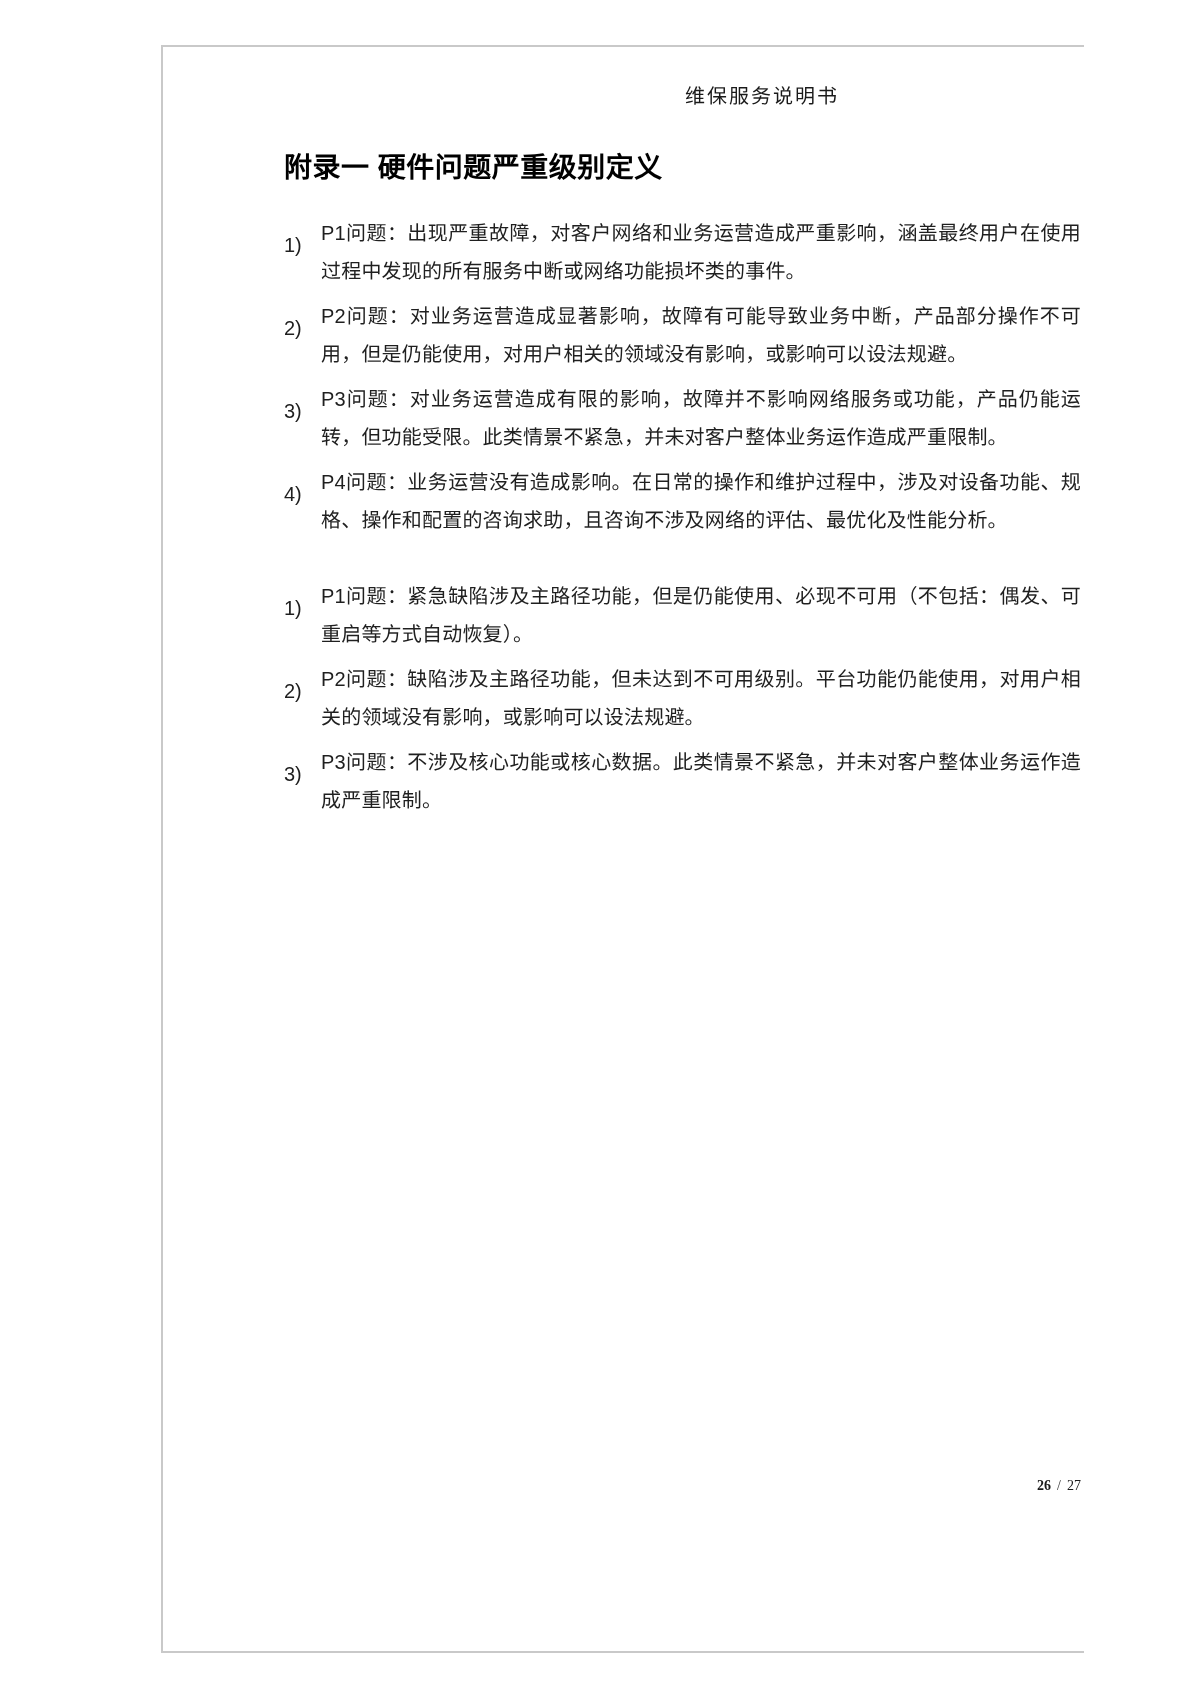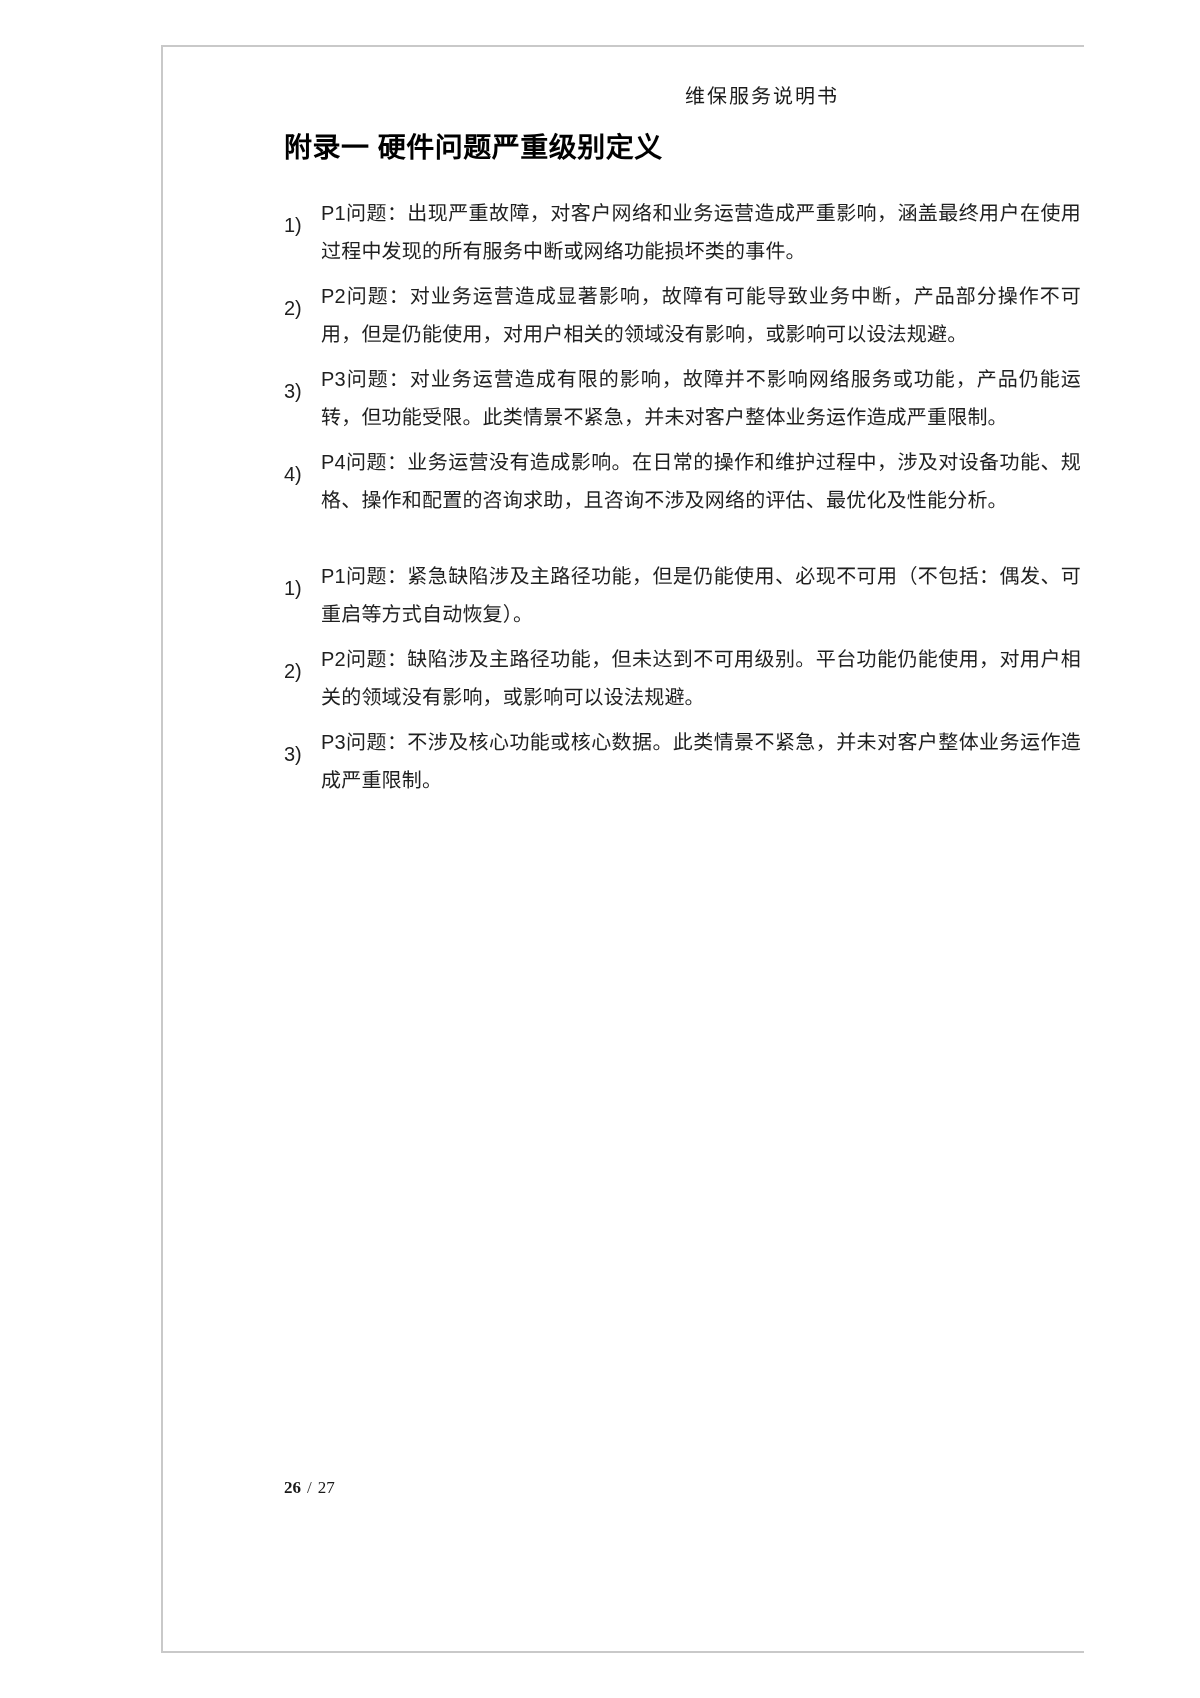--- a/index.html
+++ b/index.html
@@ -32,21 +32,21 @@
     right: 245px;
     font-family: "Liberation Serif", serif;
     font-size: 20px;
     letter-spacing: 2px;
     color: #1a1a1a;
   }
 
   .content {
     position: absolute;
     left: 168px;
-    top: 128px;
+    top: 148px;
     width: 797px;
   }
 
   .sec-title {
     font-size: 28px;
     font-weight: bold;
     color: #000000;
     line-height: 40px;
     letter-spacing: 0.5px;
     font-family: "Liberation Sans", sans-serif;
@@ -84,23 +84,23 @@
     color: #1f1f1f;
     text-align: justify;
     letter-spacing: 0.2px;
   }
 
   .footer {
     position: absolute;
     top: 1478px;
     left: 168px;
     width: 797px;
-    text-align: left;
+    text-align: right;
     font-family: "Liberation Serif", serif;
-    font-size: 17px;
+    font-size: 14px;
     color: #1a1a1a;
   }
   .footer .pg-cur { font-weight: bold; }
   .footer .pg-sep { margin: 0 6px; color: #333333; }
 </style>
 </head>
 <body>
 
 <div class="page">
 

